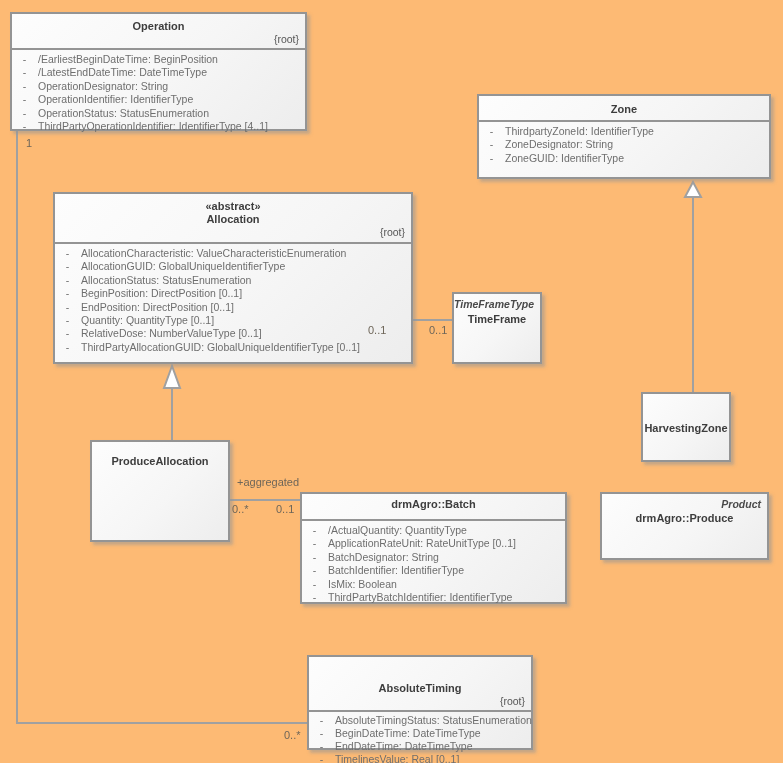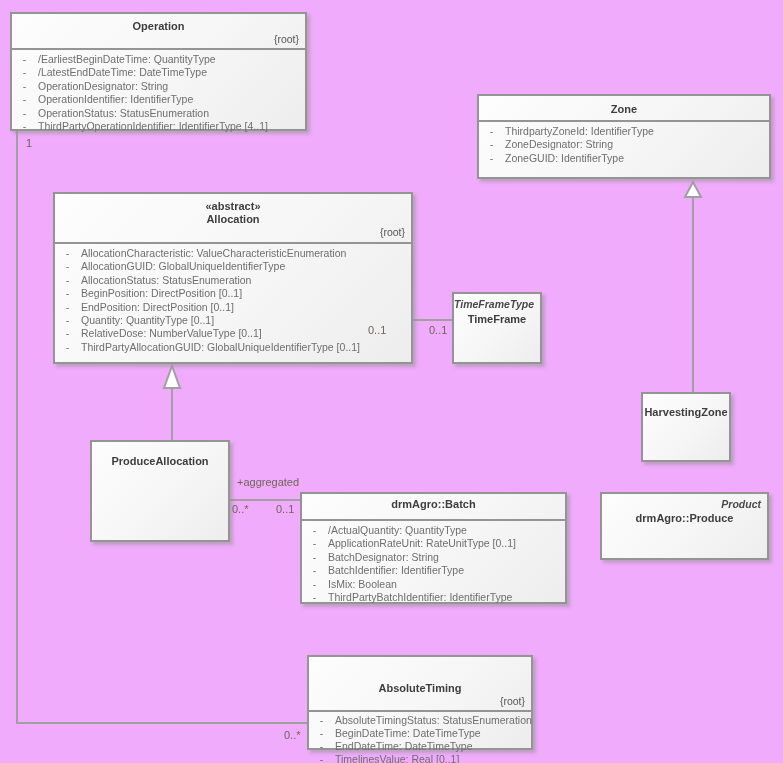--- a/index.html
+++ b/index.html
@@ -1,16 +1,16 @@
 <!DOCTYPE html>
 <html><head>
 <meta charset="utf-8">
 <style>
   html,body{margin:0;padding:0;background:#ffffff;}
-  #canvas{position:relative;width:783px;height:763px;background:#f0abfc;overflow:hidden;
+  #canvas{position:relative;width:783px;height:763px;background:#fdba74;overflow:hidden;
           font-family:"Liberation Sans",sans-serif;}
   #wires{position:absolute;left:0;top:0;z-index:0;}
   .uml-class{position:absolute;box-sizing:border-box;z-index:1;
     border:2px solid #949494;
     background:linear-gradient(135deg,#fdfdfd 0%,#f6f6f6 55%,#ededed 100%);
     box-shadow:3px 3px 3px rgba(150,150,150,.55);}
   .title-comp{box-sizing:border-box;}
   .with-attrs .title-comp{border-bottom:2px solid #949494;}
   .cls-name{text-align:center;font-weight:bold;font-size:11px;color:#3d3d3d;line-height:13px;}
   .cls-stereo{text-align:center;font-weight:bold;font-size:11px;color:#3d3d3d;line-height:13px;}
@@ -43,21 +43,21 @@
   </svg>
 
   <div class="uml-class with-attrs" style="left:10px;top:12px;width:297px;height:119px">
     <div class="title-comp" style="height:36px;padding-top:6px">
       <div class="cls-name">Operation</div>
       <div class="cls-tag">{root}</div>
     </div>
     <div class="attr-comp">
       <div class="attr-row">
           <span class="vis">-</span>
-          <span class="atxt">/EarliestBeginDateTime: QuantityType</span>
+          <span class="atxt">/EarliestBeginDateTime: BeginPosition</span>
         </div>
       <div class="attr-row">
           <span class="vis">-</span>
           <span class="atxt">/LatestEndDateTime: DateTimeType</span>
         </div>
       <div class="attr-row">
           <span class="vis">-</span>
           <span class="atxt">OperationDesignator: String</span>
         </div>
       <div class="attr-row">
@@ -137,21 +137,21 @@
         </div>
     </div>
   </div>
 
   <div class="uml-class" style="left:452px;top:292px;width:90px;height:72px">
     <div class="stereo-right">TimeFrameType</div>
     <div class="cls-name" style="padding-top:3px">TimeFrame</div>
   </div>
 
   <div class="uml-class" style="left:641px;top:392px;width:90px;height:70px">
-    <div class="cls-name" style="padding-top:12px">HarvestingZone</div>
+    <div class="cls-name" style="padding-top:28px">HarvestingZone</div>
   </div>
 
   <div class="uml-class" style="left:90px;top:440px;width:140px;height:102px">
     <div class="cls-name" style="padding-top:13px">ProduceAllocation</div>
   </div>
 
   <div class="uml-class with-attrs" style="left:300px;top:492px;width:267px;height:112px">
     <div class="title-comp" style="height:27px;padding-top:4px">
       <div class="cls-name">drmAgro::Batch</div>
     </div>

